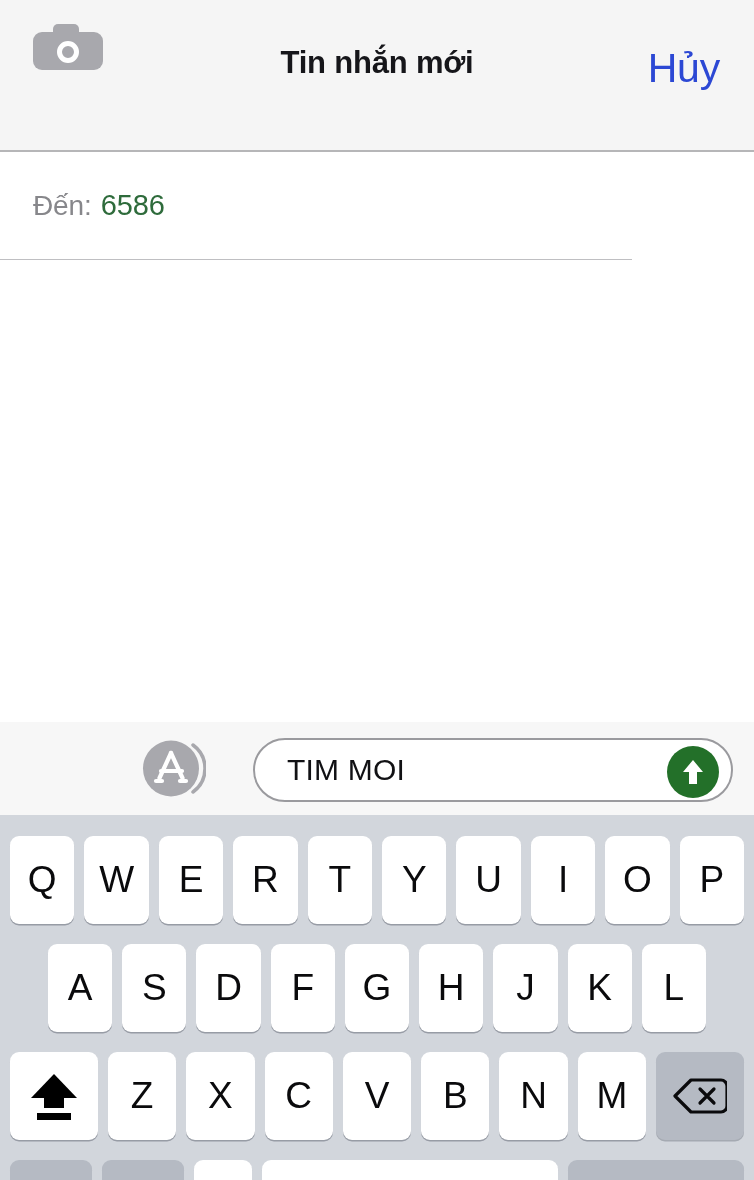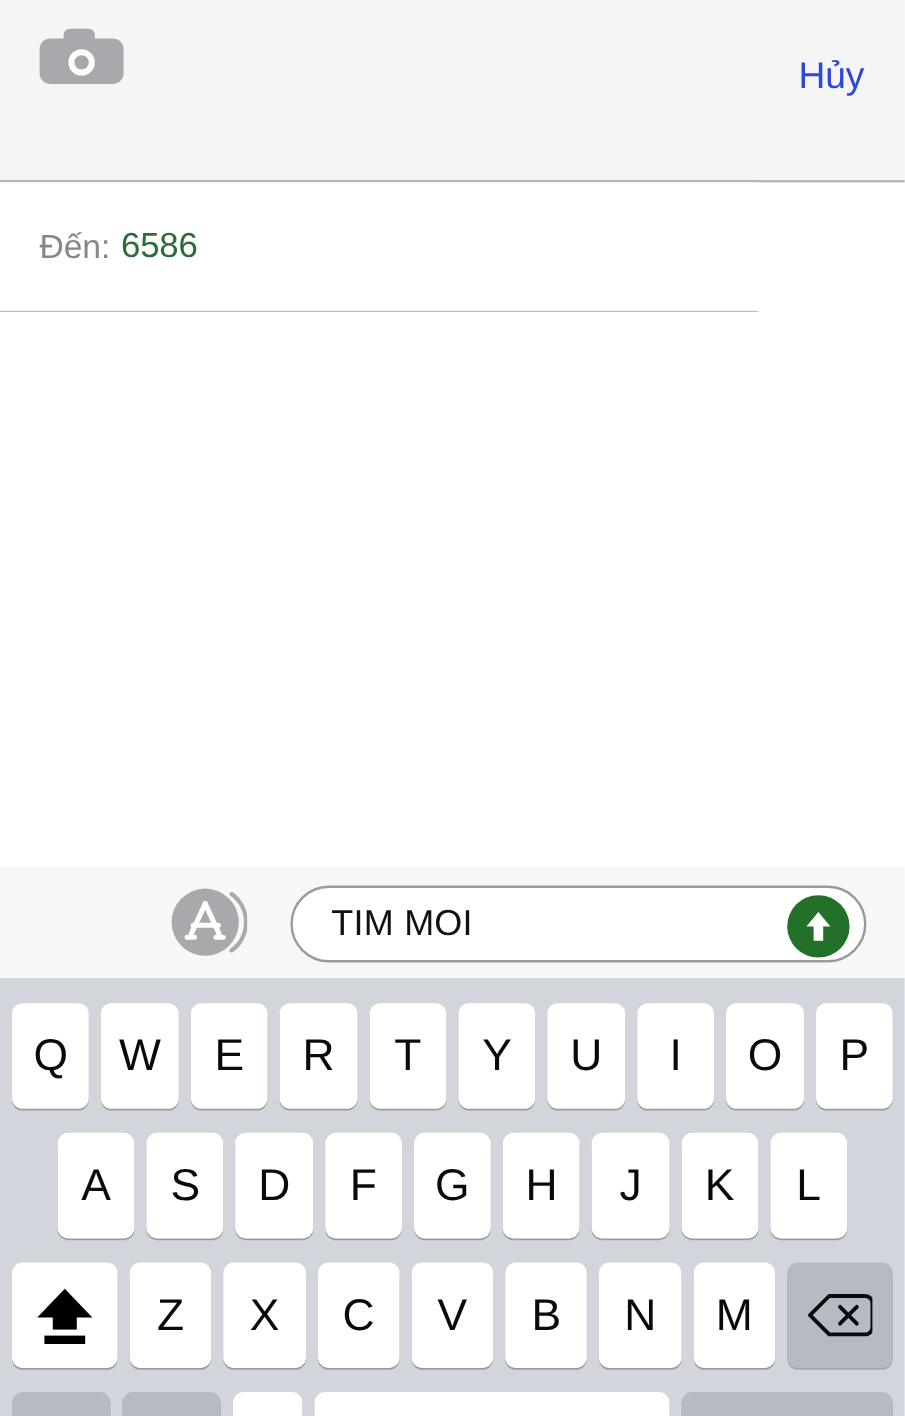--- a/index.html
+++ b/index.html
@@ -37,21 +37,21 @@
     text-align: center;
     font-size: 31px;
     font-weight: bold;
     color: #16161a;
     letter-spacing: -0.2px;
   }
   .nav-cancel {
     position: absolute;
     top: 45px;
     right: 34px;
-    font-size: 31px;
+    font-size: 41px;
     color: #2c48d4;
     letter-spacing: -0.2px;
     cursor: pointer;
   }
 
   
   .recipient-row {
     position: absolute;
     top: 152px;
     left: 0;
@@ -132,21 +132,21 @@
     position: absolute;
     left: 141px;
     top: 736px;
     width: 65px;
     height: 65px;
     cursor: pointer;
   }
 
   .text-field {
     position: absolute;
-    left: 242px;
+    left: 253px;
     top: 738px;
     width: 480px;
     height: 64px;
     background: #ffffff;
     border: 2px solid #9a9a9e;
     border-radius: 32px;
     display: flex;
     align-items: center;
     padding-left: 32px;
     cursor: text;
@@ -254,20 +254,21 @@
     height: 7px;
     background: #000000;
   }
 </style>
 </head>
 <body>
 
 <div id="screen">
 
   <div class="navbar">
+    <div class="nav-title">Tin nhắn mới</div>
     <div class="nav-cancel">Hủy</div>
   </div>
 
   <div class="recipient-row">
     <span class="recipient-label">Đến:</span>
     <span class="recipient-value">6586</span>
   </div>
 
   <div class="conversation-body"></div>
 

